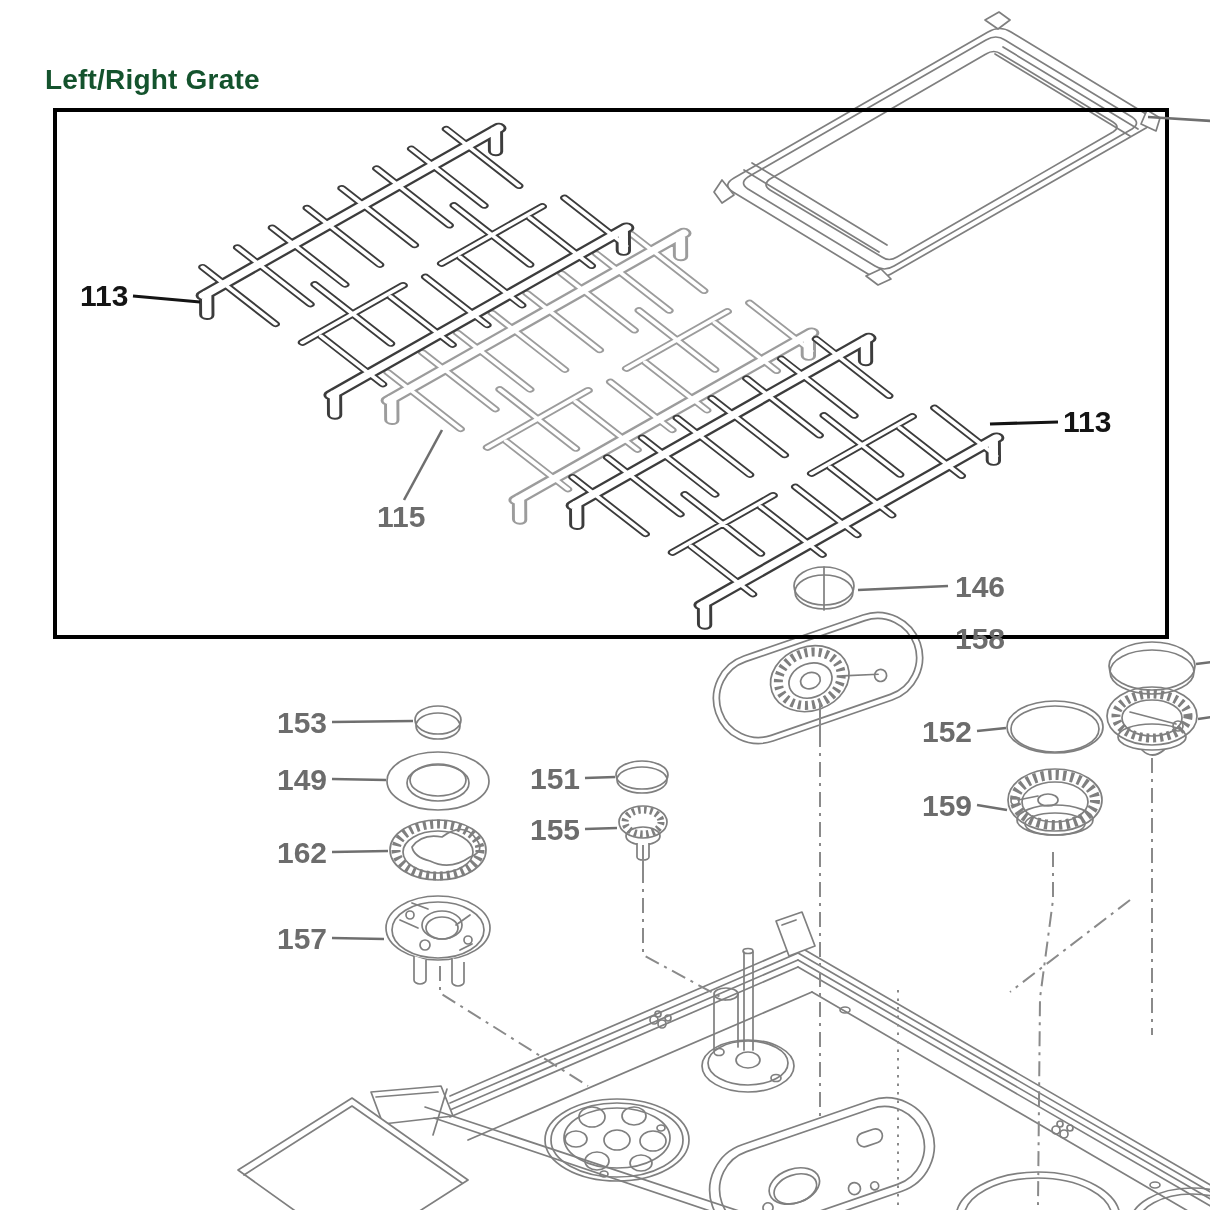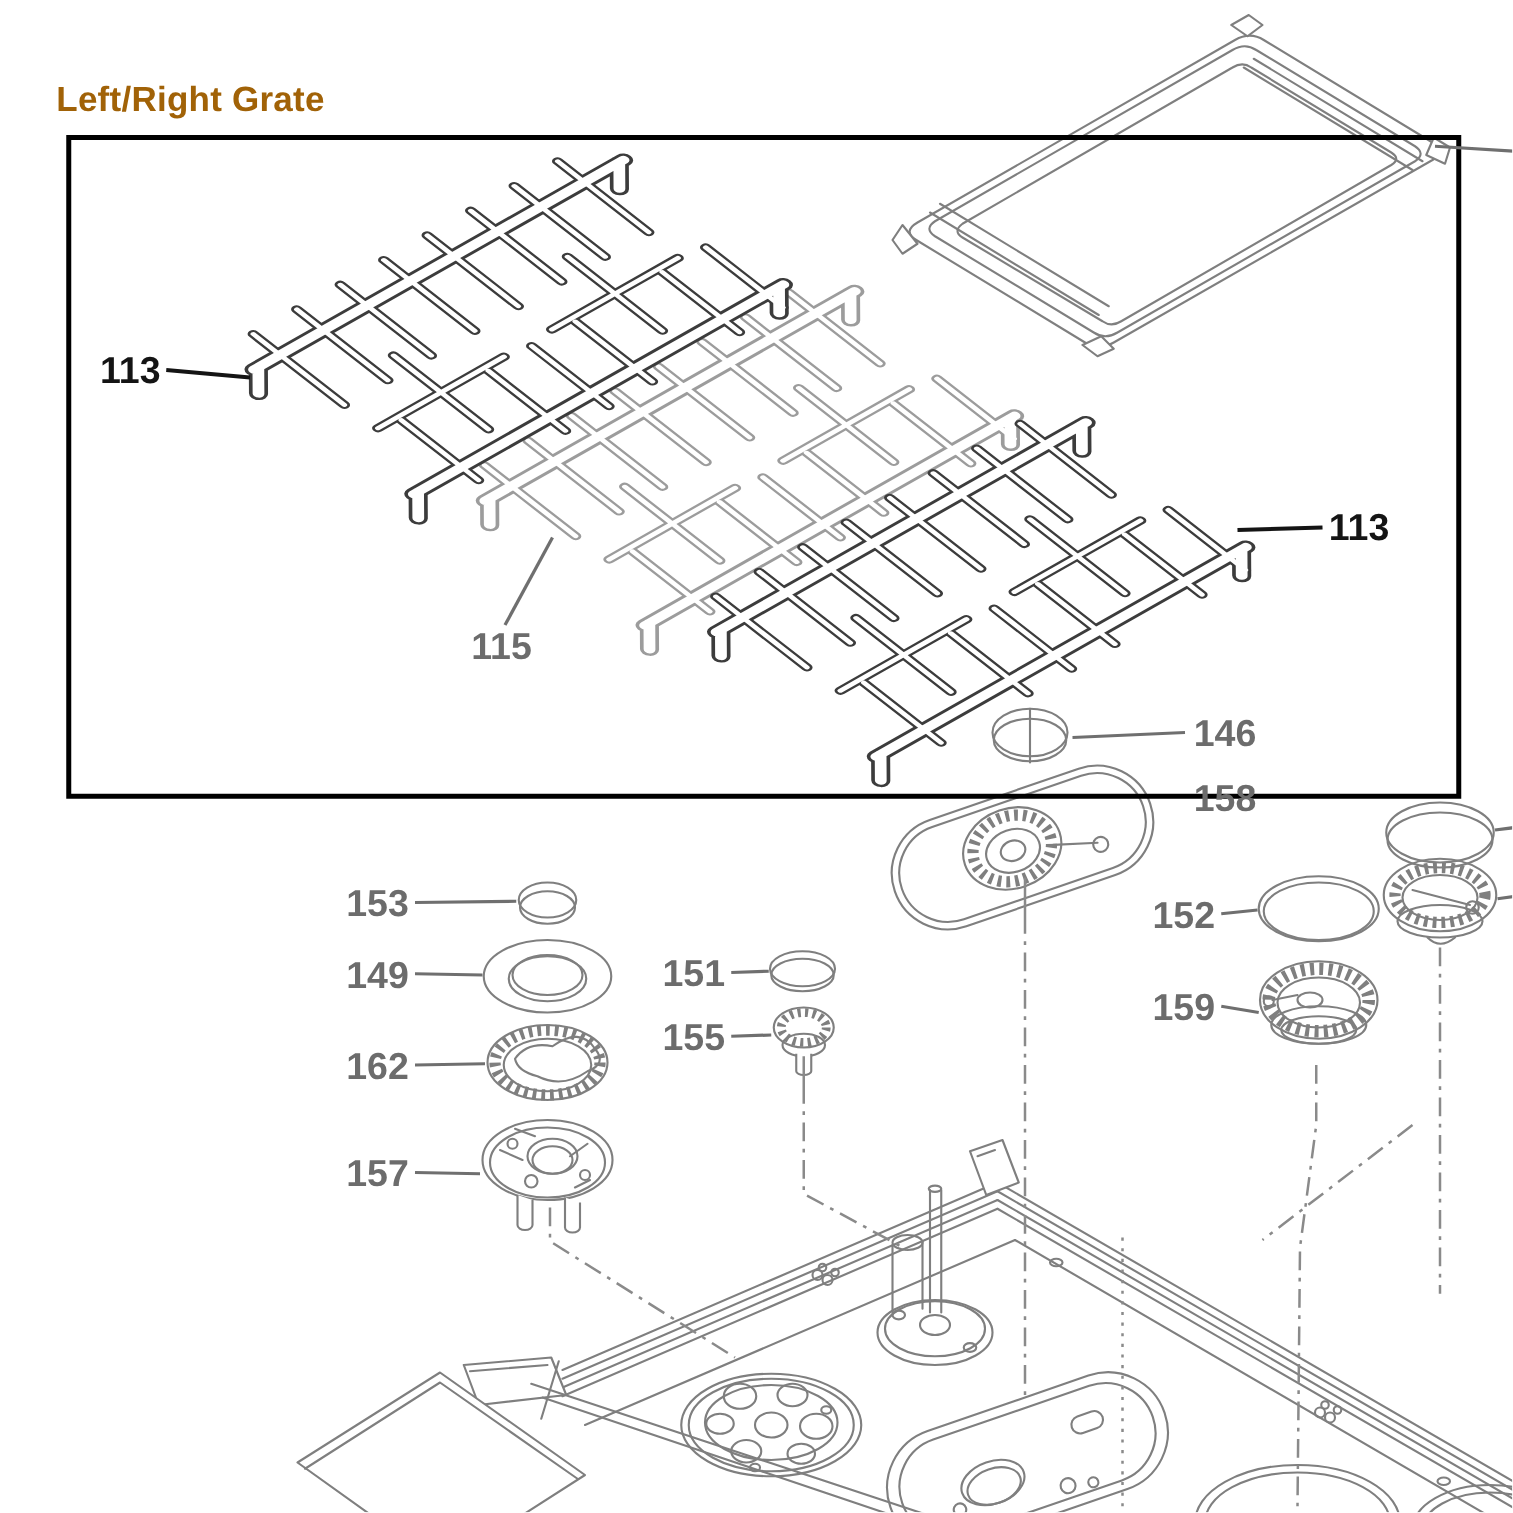--- a/index.html
+++ b/index.html
@@ -1,18 +1,18 @@
 <!DOCTYPE html>
 <html><head>
 <meta charset="utf-8">
 <style>
   html,body{margin:0;padding:0;background:#fff;}
   .canvas{position:relative;width:1210px;height:1210px;background:#fff;overflow:hidden;
           font-family:"Liberation Sans",sans-serif;}
-  .title{position:absolute;left:45px;top:64px;font-size:28px;font-weight:bold;color:#a16207;
+  .title{position:absolute;left:45px;top:64px;font-size:28px;font-weight:bold;color:#14532d;
          letter-spacing:.2px;}
   svg{position:absolute;left:0;top:0;}
   
   .g{stroke:#7f7f7f;fill:none;stroke-width:1.7;stroke-linejoin:round;stroke-linecap:round}
   .gf{stroke:#7f7f7f;fill:#fff;stroke-width:1.7;stroke-linejoin:round}
   .t9{stroke:#7f7f7f;fill:none;stroke-width:9;stroke-dasharray:3 4}
   .t7{stroke:#7f7f7f;fill:none;stroke-width:7;stroke-dasharray:2.5 3.5}
   .t10{stroke:#7f7f7f;fill:none;stroke-width:10;stroke-dasharray:3.2 4.2}
   
   .b1o{stroke:currentColor;fill:none;stroke-width:13;stroke-linecap:round}

